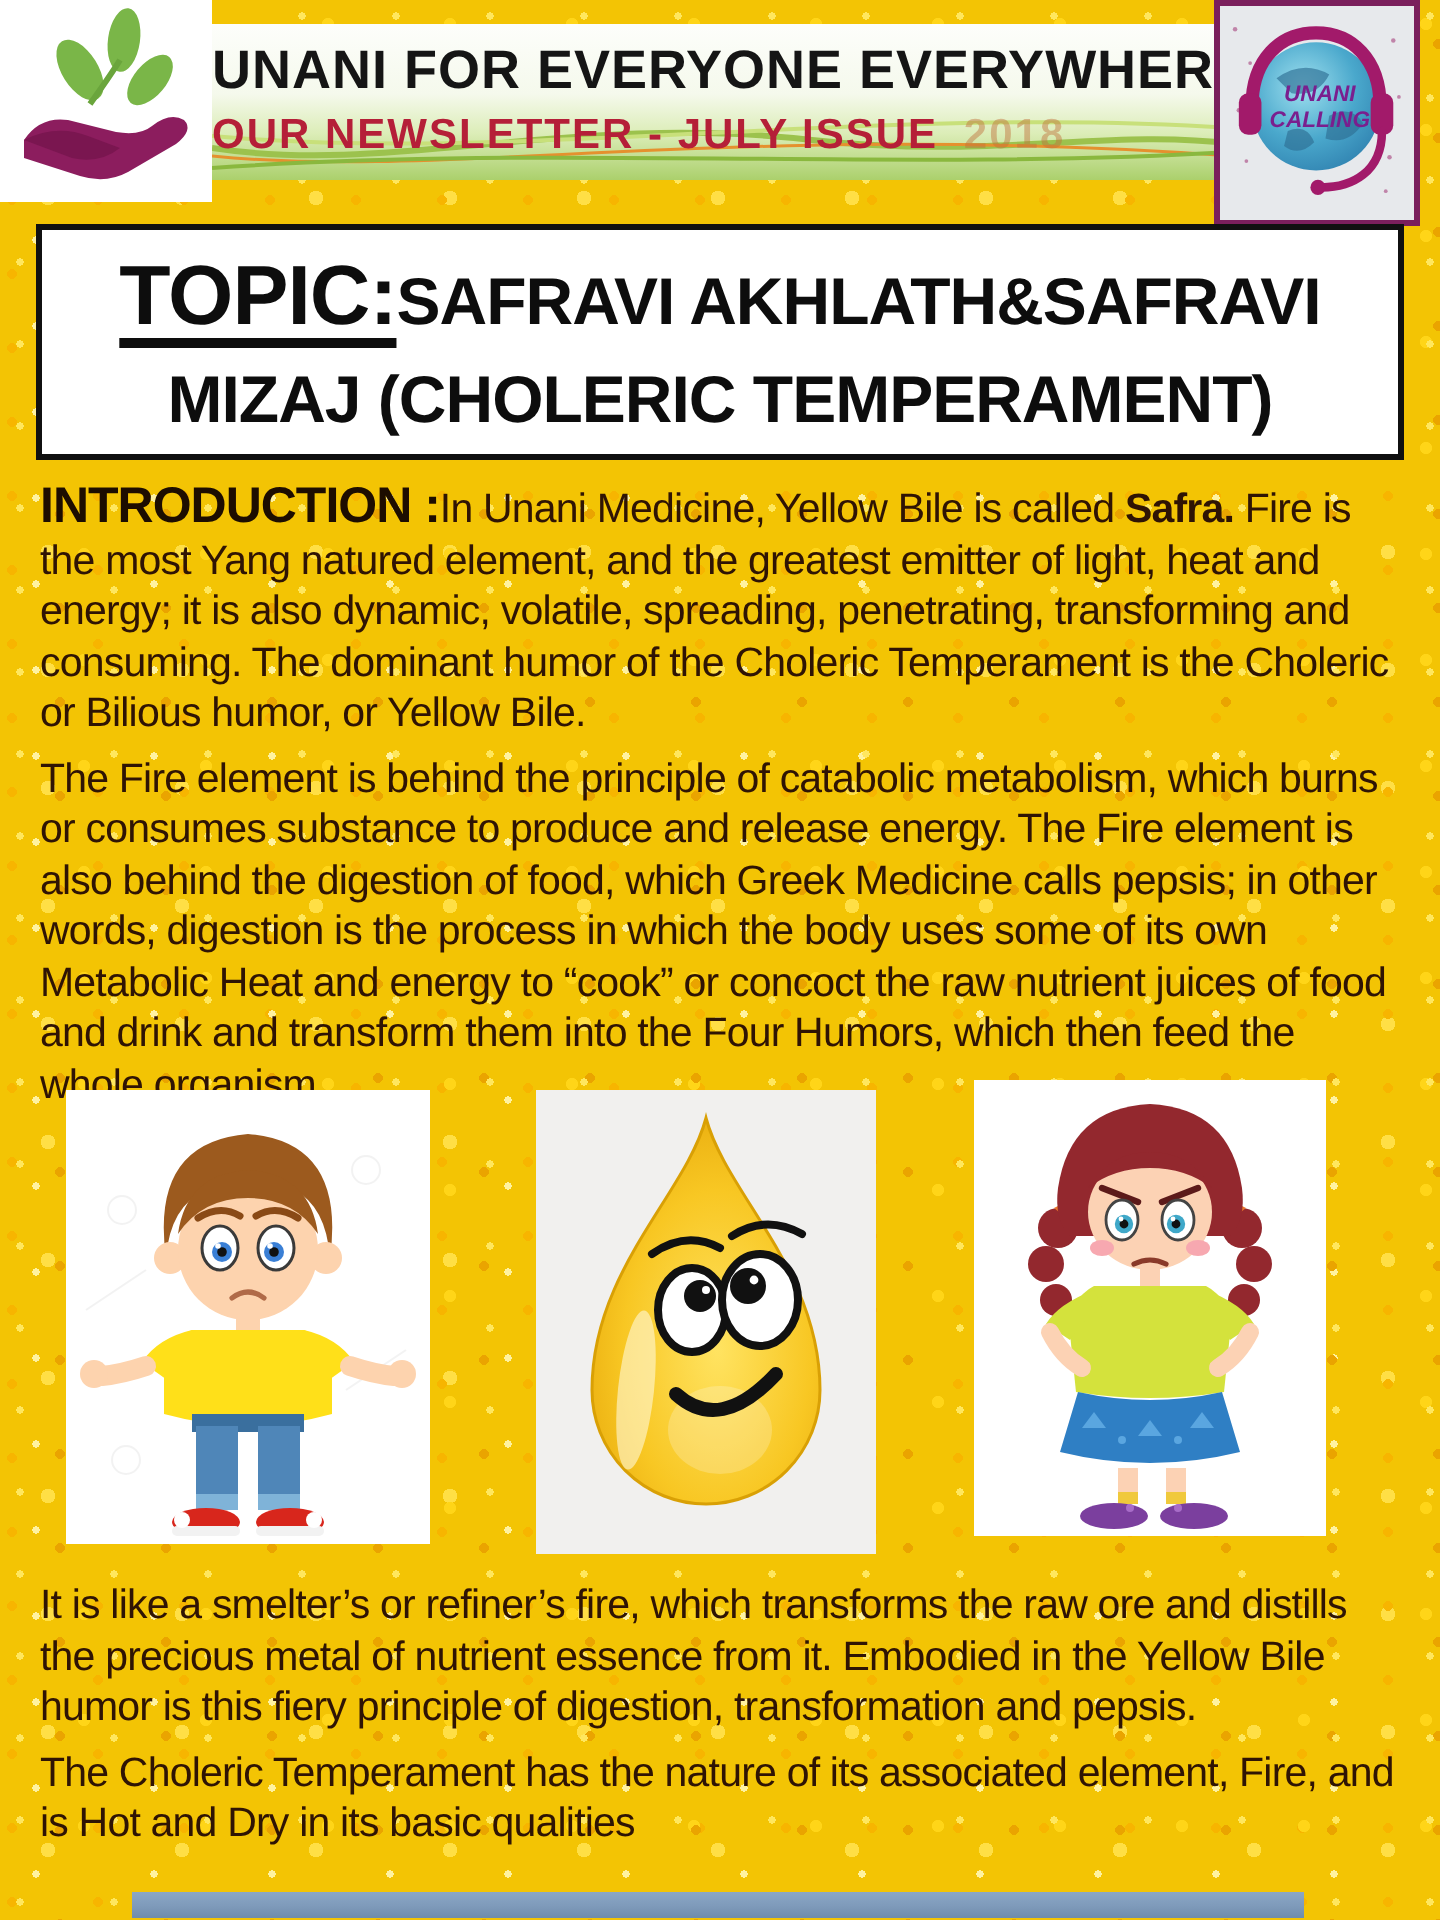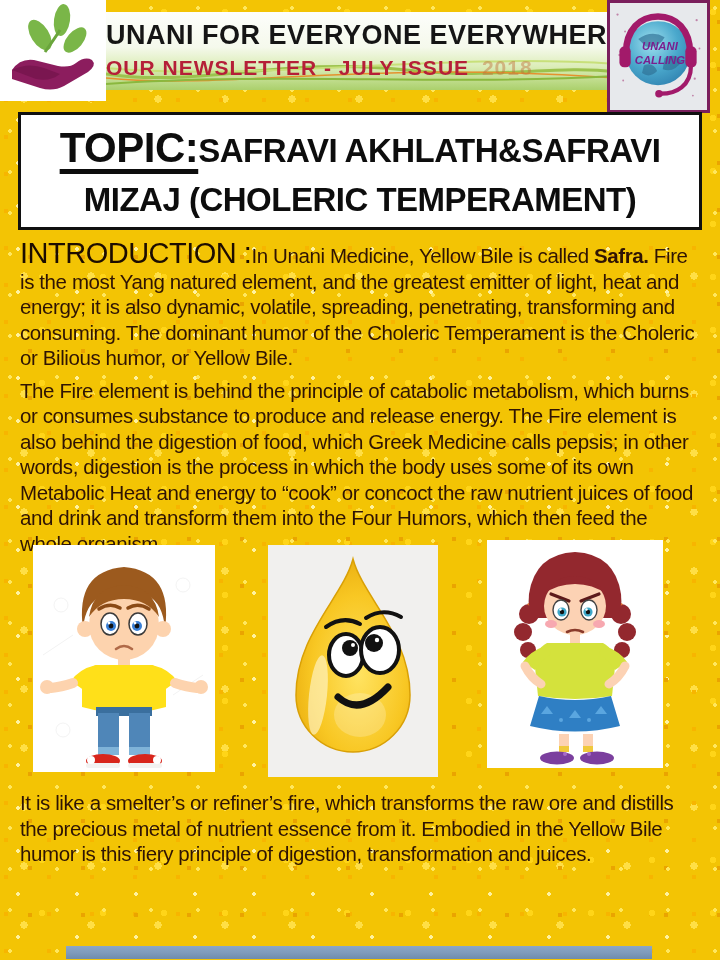--- a/index.html
+++ b/index.html
@@ -50,21 +50,21 @@
   .topic-label{
     font-size:42px;
     text-decoration:underline;text-decoration-thickness:5px;text-underline-offset:7px;
   }
   
   .text-main{position:absolute;left:20px;top:241px;width:682px;}
   .text-lower{position:absolute;left:20px;top:790px;width:682px;}
   .body-par{
     margin:0 0 7px 0;color:#2f1404;font-size:20.5px;line-height:25.5px;letter-spacing:-0.4px;
   }
-  .intro-heading{font-size:29px;font-weight:400;letter-spacing:-0.5px;color:#1d0d00;}
+  .intro-heading{font-size:25px;font-weight:700;letter-spacing:-0.5px;color:#1d0d00;}
   .bold-term{font-weight:700;margin-top:12px;}
   .italic-term{}
   
   .fig{position:absolute;}
   .fig svg{width:100%;height:100%;display:block;}
   .fig-boy{left:33px;top:545px;width:182px;height:227px;}
   .fig-drop{left:268px;top:545px;width:170px;height:232px;}
   .fig-girl{left:487px;top:540px;width:176px;height:228px;}
   
   .bottom-bar{
@@ -298,18 +298,19 @@
       <rect x="96" y="206" width="10" height="6" fill="#f0c93c"></rect>
 
       <ellipse cx="70" cy="218" rx="17" ry="6.5" fill="#7b3f9e"></ellipse>
       <ellipse cx="110" cy="218" rx="17" ry="6.5" fill="#7b3f9e"></ellipse>
       <circle cx="78" cy="214" r="2" fill="#a86cc8"></circle>
         <circle cx="102" cy="214" r="2" fill="#a86cc8"></circle>
     </svg>
   </div>
 
   <div class="text-lower">
-    <p class="body-par"><span>It is like a smelter’s or refiner’s fire, which transforms the raw ore and distills the precious metal of nutrient essence from it.  Embodied in the Yellow Bile humor is this fiery principle of digestion, transformation and </span><span class="italic-term">juices.</span></p>
+    <p class="body-par"><span>It is like a smelter’s or refiner’s fire, which transforms the raw ore and distills the precious metal of nutrient essence from it.  Embodied in the Yellow Bile humor is this fiery principle of digestion, transformation and </span><span class="italic-term">pepsis.</span></p>
+    <p class="body-par">The Choleric Temperament has the nature of its associated element, Fire, and is Hot and Dry in its basic qualities</p>
   </div>
 
   <div class="bottom-bar"></div>
 
 </div>
 
 </body></html>

